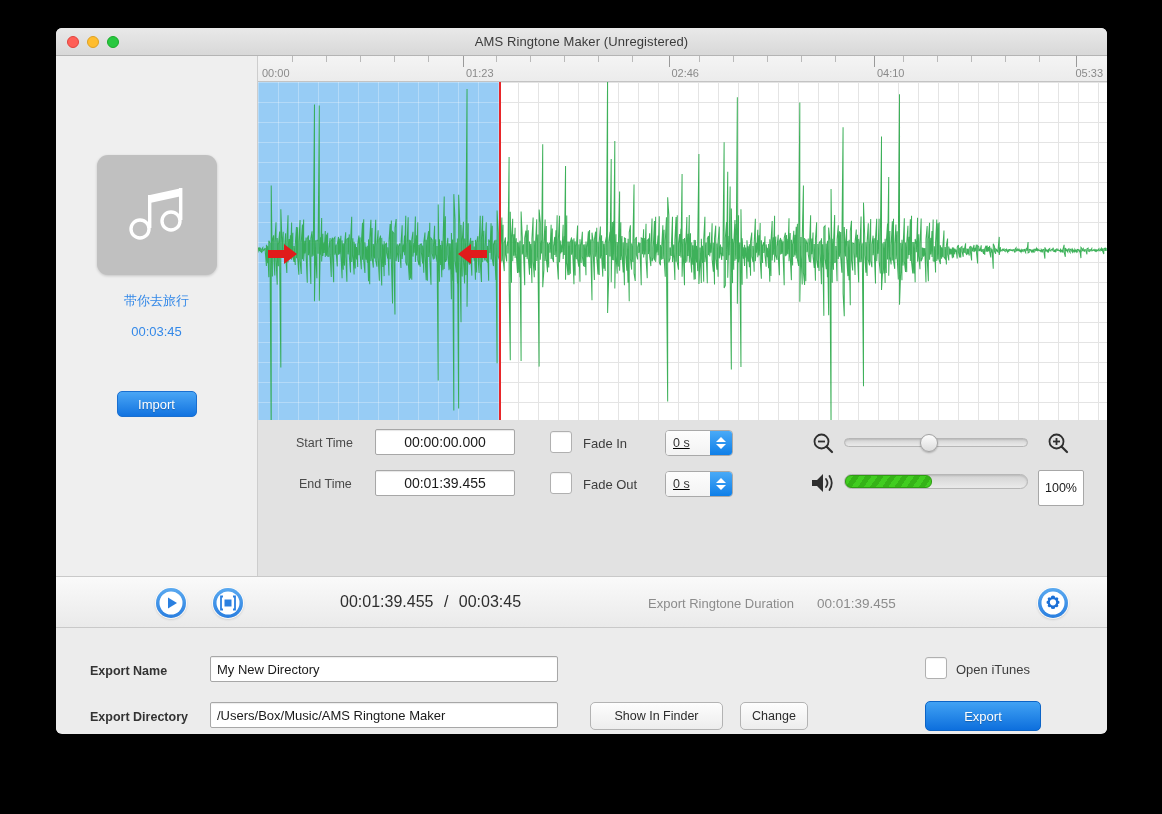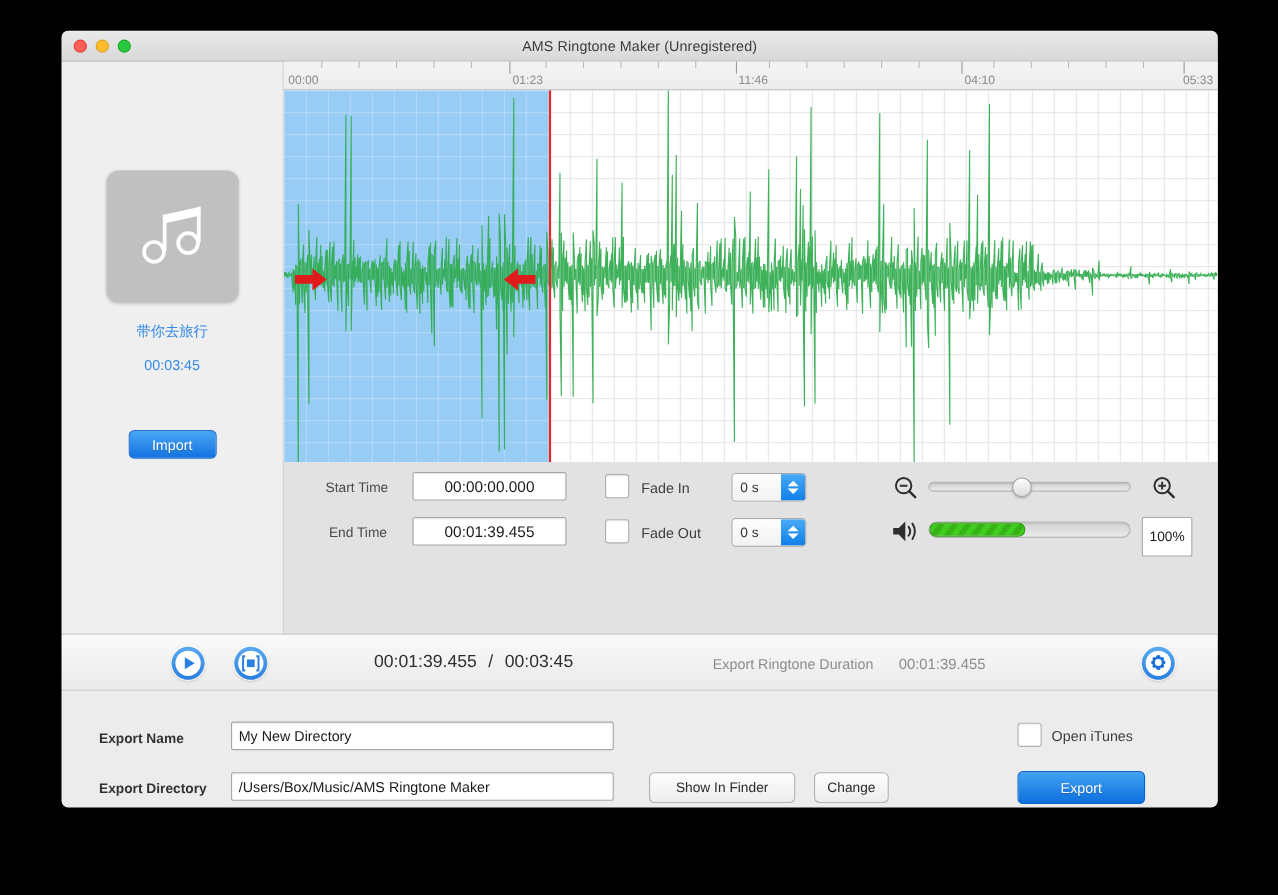--- a/index.html
+++ b/index.html
@@ -101,21 +101,21 @@
   }
   .chk {
     position: absolute; width: 22px; height: 22px;
     background: #fff; border: 1px solid #b0b0b0; border-radius: 3px;
     box-shadow: inset 0 1px 1px rgba(0,0,0,0.06); cursor: pointer;
   }
   .chk-label { position: absolute; font-size: 13px; color: #3d3d3d; }
   .stepper {
     position: absolute; width: 68px; height: 26px;
     border: 1px solid #a9a9a9; border-radius: 4px; overflow: hidden;
-    display: flex; background: #fff;
+    display: flex; background: #fff; text-decoration: underline;
   }
   .stepper .val {
     flex: 1; display: flex; align-items: center; padding-left: 7px;
     font-size: 12.5px; color: #333;
     background: linear-gradient(#fdfdfd, #f3f3f3);
   }
   .stepper .arrows {
     width: 22px; background: linear-gradient(#49aaf7, #0f7fe8);
     display: flex; flex-direction: column; align-items: center;
     justify-content: center; gap: 2px; cursor: pointer;
@@ -245,21 +245,21 @@
         <div class="tick minor" style="left:68%"></div>
         <div class="tick major" style="left:72.6%"></div>
         <div class="tick minor" style="left:76%"></div>
         <div class="tick minor" style="left:80%"></div>
         <div class="tick minor" style="left:84%"></div>
         <div class="tick minor" style="left:88%"></div>
         <div class="tick minor" style="left:92%"></div>
         <div class="tick major" style="left:96.4%"></div>
         <div class="ruler-label" style="left:4px">00:00</div>
         <div class="ruler-label" style="left:24.5%">01:23</div>
-        <div class="ruler-label" style="left:48.7%">11:46</div>
+        <div class="ruler-label" style="left:48.7%">02:46</div>
         <div class="ruler-label" style="left:72.9%">04:10</div>
         <div class="ruler-label" style="right:4px">05:33</div>
       </div>
 
       <div class="wave-wrap">
         <div class="wave-grid"></div>
         <div class="selection" id="sel" style="left: 0%; width: 28.4%;"></div>
         <svg class="wave-svg" id="wavesvg" viewBox="0 0 848 338" preserveAspectRatio="none">
             <path d="M0 168 L0.0 170.4 L0.0 167.2 L1.2 165.0 L1.2 169.0 L2.4 165.6 L2.4 168.8 L3.6 170.0 L3.6 167.3 L4.8 165.5 L4.8 168.9 L6.0 167.5 L6.0 168.2 L7.2 165.8 L7.2 168.8 L8.4 183.7 L8.4 162.5 L9.6 180.9 L9.6 163.5 L10.8 194.9 L10.8 158.6 L12.0 160.9 L12.0 170.5 L13.2 352.6 L13.2 103.4 L14.4 194.3 L14.4 158.8 L15.6 153.1 L15.6 173.2 L16.8 193.3 L16.8 159.2 L18.0 140.1 L18.0 177.8 L19.2 202.4 L19.2 155.9 L20.4 184.0 L20.4 162.4 L21.6 149.4 L21.6 174.5 L22.8 285.1 L22.8 127.0 L24.0 160.2 L24.0 170.7 L25.2 149.5 L25.2 174.5 L26.4 174.6 L26.4 165.7 L27.6 151.0 L27.6 173.9 L28.8 190.7 L28.8 160.0 L30.0 133.2 L30.0 180.2 L31.2 156.8 L31.2 171.9 L32.4 153.1 L32.4 173.2 L33.6 140.4 L33.6 177.6 L34.8 150.6 L34.8 174.1 L36.0 179.8 L36.0 163.9 L37.2 182.8 L37.2 162.8 L38.4 144.9 L38.4 176.1 L39.6 145.1 L39.6 176.0 L40.8 192.5 L40.8 159.4 L42.0 137.9 L42.0 178.5 L43.2 191.8 L43.2 159.7 L44.4 142.3 L44.4 177.0 L45.6 137.4 L45.6 178.7 L46.8 158.6 L46.8 171.3 L48.0 155.4 L48.0 172.4 L49.2 200.5 L49.2 156.6 L50.4 153.3 L50.4 173.1 L51.6 157.7 L51.6 171.6 L52.8 201.7 L52.8 156.2 L54.0 149.2 L54.0 174.6 L55.2 152.3 L55.2 173.5 L56.4 22.4 L56.4 219.0 L57.6 158.0 L57.6 171.5 L58.8 196.0 L58.8 158.2 L60.0 157.7 L60.0 171.6 L61.2 23.5 L61.2 218.6 L62.4 155.0 L62.4 172.5 L63.6 135.9 L63.6 179.2 L64.8 151.6 L64.8 173.8 L66.0 160.2 L66.0 170.7 L67.2 148.8 L67.2 174.7 L68.4 152.4 L68.4 173.5 L69.6 150.7 L69.6 174.1 L70.8 174.1 L70.8 165.9 L72.0 155.9 L72.0 172.2 L73.2 194.7 L73.2 158.7 L74.4 155.5 L74.4 172.4 L75.6 200.1 L75.6 156.8 L76.8 155.1 L76.8 172.5 L78.0 162.4 L78.0 170.0 L79.2 184.2 L79.2 162.3 L80.4 154.7 L80.4 172.6 L81.6 156.3 L81.6 172.1 L82.8 153.6 L82.8 173.0 L84.0 196.0 L84.0 158.2 L85.2 187.6 L85.2 161.2 L86.4 183.4 L86.4 162.6 L87.6 150.0 L87.6 174.3 L88.8 199.5 L88.8 157.0 L90.0 156.1 L90.0 172.2 L91.2 152.2 L91.2 173.5 L92.4 190.3 L92.4 160.2 L93.6 134.7 L93.6 179.7 L94.8 156.1 L94.8 172.2 L96.0 192.3 L96.0 159.5 L97.2 186.3 L97.2 161.6 L98.4 177.2 L98.4 164.8 L99.6 184.8 L99.6 162.1 L100.8 153.4 L100.8 173.1 L102.0 155.2 L102.0 172.5 L103.2 187.0 L103.2 161.4 L104.4 140.5 L104.4 177.6 L105.6 137.0 L105.6 178.8 L106.8 190.7 L106.8 160.1 L108.0 177.6 L108.0 164.6 L109.2 180.6 L109.2 163.6 L110.4 198.9 L110.4 157.2 L111.6 202.0 L111.6 156.1 L112.8 137.5 L112.8 178.7 L114.0 145.8 L114.0 175.8 L115.2 185.4 L115.2 161.9 L116.4 176.3 L116.4 165.1 L117.6 137.7 L117.6 178.6 L118.8 184.5 L118.8 162.2 L120.0 148.0 L120.0 175.0 L121.2 198.6 L121.2 157.3 L122.4 153.4 L122.4 173.1 L123.6 203.2 L123.6 155.7 L124.8 184.7 L124.8 162.2 L126.0 193.9 L126.0 159.0 L127.2 182.9 L127.2 162.8 L128.4 160.5 L128.4 170.6 L129.6 176.4 L129.6 165.0 L130.8 193.2 L130.8 159.2 L132.0 141.9 L132.0 177.1 L133.2 138.4 L133.2 178.4 L134.4 221.2 L134.4 149.4 L135.6 150.9 L135.6 174.0 L136.8 232.3 L136.8 145.5 L138.0 136.8 L138.0 178.9 L139.2 162.1 L139.2 170.1 L140.4 179.7 L140.4 163.9 L141.6 161.4 L141.6 170.3 L142.8 185.8 L142.8 161.8 L144.0 143.2 L144.0 176.7 L145.2 162.3 L145.2 170.0 L146.4 153.3 L146.4 173.1 L147.6 133.5 L147.6 180.1 L148.8 183.3 L148.8 162.6 L150.0 135.1 L150.0 179.5 L151.2 197.8 L151.2 157.6 L152.4 196.2 L152.4 158.1 L153.6 197.6 L153.6 157.6 L154.8 149.7 L154.8 174.4 L156.0 160.8 L156.0 170.5 L157.2 134.3 L157.2 179.8 L158.4 153.0 L158.4 173.3 L159.6 140.0 L159.6 177.8 L160.8 183.0 L160.8 162.7 L162.0 184.6 L162.0 162.2 L163.2 161.8 L163.2 170.2 L164.4 181.2 L164.4 163.4 L165.6 190.6 L165.6 160.1 L166.8 150.4 L166.8 174.2 L168.0 198.1 L168.0 157.5 L169.2 198.5 L169.2 157.3 L170.4 149.0 L170.4 174.7 L171.6 140.5 L171.6 177.6 L172.8 202.4 L172.8 156.0 L174.0 157.7 L174.0 171.6 L175.2 177.3 L175.2 164.7 L176.4 143.7 L176.4 176.5 L177.6 157.2 L177.6 171.8 L178.8 179.8 L178.8 163.9 L180.0 298.2 L180.0 122.4 L181.2 199.5 L181.2 157.0 L182.4 182.7 L182.4 162.9 L183.6 195.1 L183.6 158.5 L184.8 188.0 L184.8 161.0 L186.0 114.3 L186.0 186.8 L187.2 134.2 L187.2 179.8 L188.4 177.1 L188.4 164.8 L189.6 155.7 L189.6 172.3 L190.8 188.1 L190.8 161.0 L192.0 187.1 L192.0 161.3 L193.2 217.0 L193.2 150.8 L194.4 198.5 L194.4 157.3 L195.6 328.0 L195.6 112.0 L196.8 137.4 L196.8 178.7 L198.0 190.2 L198.0 160.2 L199.2 201.3 L199.2 156.3 L200.4 326.2 L200.4 112.6 L201.6 141.9 L201.6 177.1 L202.8 239.9 L202.8 142.8 L204.0 194.2 L204.0 158.8 L205.2 139.5 L205.2 178.0 L206.4 201.2 L206.4 156.4 L207.6 192.9 L207.6 159.3 L208.8 7.0 L208.8 224.4 L210.0 141.2 L210.0 177.4 L211.2 182.5 L211.2 162.9 L212.4 155.7 L212.4 172.3 L213.6 193.4 L213.6 159.1 L214.8 159.1 L214.8 171.1 L216.0 178.5 L216.0 164.3 L217.2 197.6 L217.2 157.7 L218.4 190.3 L218.4 160.2 L219.6 154.0 L219.6 172.9 L220.8 190.8 L220.8 160.0 L222.0 133.6 L222.0 180.0 L223.2 199.8 L223.2 156.9 L224.4 133.5 L224.4 180.1 L225.6 148.7 L225.6 174.8 L226.8 178.4 L226.8 164.4 L228.0 140.2 L228.0 177.7 L229.2 180.3 L229.2 163.7 L230.4 198.6 L230.4 157.3 L231.6 160.0 L231.6 170.8 L232.8 141.1 L232.8 177.4 L234.0 143.6 L234.0 176.5 L235.2 183.9 L235.2 162.4 L236.4 158.3 L236.4 171.4 L237.6 197.7 L237.6 157.6 L238.8 281.0 L238.8 128.4 L240.0 150.3 L240.0 174.2 L241.2 177.6 L241.2 164.6 L242.4 181.1 L242.4 163.4 L243.6 135.4 L243.6 179.4 L244.8 142.6 L244.8 176.9 L246.0 188.9 L246.0 160.7 L247.2 155.3 L247.2 172.5 L248.4 179.3 L248.4 164.0 L249.6 158.6 L249.6 171.3 L250.8 75.0 L250.8 200.6 L252.0 277.9 L252.0 129.5 L253.2 200.5 L253.2 156.6 L254.4 136.6 L254.4 179.0 L255.6 152.1 L255.6 173.6 L256.8 145.6 L256.8 175.8 L258.0 156.1 L258.0 172.2 L259.2 190.7 L259.2 160.1 L260.4 190.4 L260.4 160.2 L261.6 195.1 L261.6 158.5 L262.8 278.6 L262.8 129.3 L264.0 155.7 L264.0 172.3 L265.2 162.0 L265.2 170.1 L266.4 202.9 L266.4 155.8 L267.6 148.5 L267.6 174.8 L268.8 142.5 L268.8 176.9 L270.0 148.1 L270.0 175.0 L271.2 192.5 L271.2 159.4 L272.4 186.1 L272.4 161.7 L273.6 200.8 L273.6 156.5 L274.8 135.3 L274.8 179.4 L276.0 195.1 L276.0 158.5 L277.2 188.3 L277.2 160.9 L278.4 137.1 L278.4 178.8 L279.6 152.3 L279.6 173.5 L280.8 284.3 L280.8 127.3 L282.0 140.7 L282.0 177.6 L283.2 158.3 L283.2 171.4 L284.4 62.2 L284.4 205.0 L285.6 187.7 L285.6 161.1 L286.8 137.3 L286.8 178.8 L288.0 143.8 L288.0 176.5 L289.2 190.1 L289.2 160.2 L290.4 185.2 L290.4 162.0 L291.6 160.6 L291.6 170.6 L292.8 142.7 L292.8 176.9 L294.0 146.3 L294.0 175.6 L295.2 179.8 L295.2 163.9 L296.4 154.7 L296.4 172.7 L297.6 148.2 L297.6 174.9 L298.8 133.2 L298.8 180.2 L300.0 197.3 L300.0 157.7 L301.2 133.6 L301.2 180.0 L302.4 158.4 L302.4 171.3 L303.6 162.4 L303.6 170.0 L304.8 142.7 L304.8 176.8 L306.0 154.1 L306.0 172.9 L307.2 83.8 L307.2 197.5 L308.4 133.3 L308.4 180.1 L309.6 192.9 L309.6 159.3 L310.8 192.9 L310.8 159.3 L312.0 191.5 L312.0 159.8 L313.2 155.2 L313.2 172.5 L314.4 157.4 L314.4 171.7 L315.6 201.9 L315.6 156.1 L316.8 193.2 L316.8 159.2 L318.0 177.0 L318.0 164.9 L319.2 143.3 L319.2 176.7 L320.4 184.5 L320.4 162.2 L321.6 199.5 L321.6 157.0 L322.8 180.8 L322.8 163.5 L324.0 149.6 L324.0 174.4 L325.2 184.0 L325.2 162.4 L326.4 184.8 L326.4 162.1 L327.6 193.0 L327.6 159.3 L328.8 175.0 L328.8 165.5 L330.0 149.2 L330.0 174.6 L331.2 147.8 L331.2 175.1 L332.4 157.2 L332.4 171.8 L333.6 217.9 L333.6 150.5 L334.8 159.1 L334.8 171.1 L336.0 197.7 L336.0 157.6 L337.2 149.5 L337.2 174.5 L338.4 145.7 L338.4 175.8 L339.6 192.3 L339.6 159.5 L340.8 192.7 L340.8 159.3 L342.0 144.3 L342.0 176.3 L343.2 153.1 L343.2 173.2 L344.4 194.4 L344.4 158.7 L345.6 186.5 L345.6 161.5 L346.8 188.7 L346.8 160.7 L348.0 154.4 L348.0 172.8 L349.2 -11.4 L349.2 230.8 L350.4 192.2 L350.4 159.5 L351.6 149.7 L351.6 174.4 L352.8 76.8 L352.8 199.9 L354.0 139.9 L354.0 177.8 L355.2 139.1 L355.2 178.1 L356.4 58.9 L356.4 206.2 L357.6 152.0 L357.6 173.6 L358.8 191.4 L358.8 159.8 L360.0 184.4 L360.0 162.3 L361.2 109.4 L361.2 188.5 L362.4 140.0 L362.4 177.8 L363.6 153.9 L363.6 172.9 L364.8 190.2 L364.8 160.2 L366.0 203.0 L366.0 155.7 L367.2 156.6 L367.2 172.0 L368.4 188.4 L368.4 160.9 L369.6 200.6 L369.6 156.6 L370.8 218.9 L370.8 150.2 L372.0 143.2 L372.0 176.7 L373.2 187.4 L373.2 161.2 L374.4 179.7 L374.4 163.9 L375.6 102.4 L375.6 191.0 L376.8 198.8 L376.8 157.2 L378.0 154.9 L378.0 172.6 L379.2 177.2 L379.2 164.8 L380.4 160.0 L380.4 170.8 L381.6 160.7 L381.6 170.6 L382.8 203.0 L382.8 155.7 L384.0 156.5 L384.0 172.0 L385.2 147.0 L385.2 175.3 L386.4 155.8 L386.4 172.3 L387.6 141.5 L387.6 177.3 L388.8 195.9 L388.8 158.2 L390.0 156.8 L390.0 171.9 L391.2 151.1 L391.2 173.9 L392.4 183.9 L392.4 162.5 L393.6 136.4 L393.6 179.1 L394.8 175.8 L394.8 165.3 L396.0 138.8 L396.0 178.2 L397.2 134.7 L397.2 179.7 L398.4 161.6 L398.4 170.2 L399.6 153.4 L399.6 173.1 L400.8 134.1 L400.8 179.9 L402.0 183.1 L402.0 162.7 L403.2 177.5 L403.2 164.7 L404.4 143.1 L404.4 176.7 L405.6 147.5 L405.6 175.2 L406.8 194.6 L406.8 158.7 L408.0 135.0 L408.0 179.5 L409.2 319.2 L409.2 115.1 L410.4 133.2 L410.4 180.2 L411.6 176.1 L411.6 165.2 L412.8 173.8 L412.8 166.0 L414.0 134.6 L414.0 179.7 L415.2 162.3 L415.2 170.0 L416.4 197.8 L416.4 157.6 L417.6 134.9 L417.6 179.6 L418.8 133.1 L418.8 180.2 L420.0 187.5 L420.0 161.2 L421.2 151.8 L421.2 173.7 L422.4 146.7 L422.4 175.4 L423.6 91.9 L423.6 194.6 L424.8 156.8 L424.8 171.9 L426.0 203.0 L426.0 155.8 L427.2 180.8 L427.2 163.5 L428.4 134.8 L428.4 179.6 L429.6 151.6 L429.6 173.7 L430.8 132.8 L430.8 180.3 L432.0 151.0 L432.0 173.9 L433.2 190.2 L433.2 160.2 L434.4 182.4 L434.4 163.0 L435.6 197.5 L435.6 157.7 L436.8 197.1 L436.8 157.8 L438.0 180.2 L438.0 163.7 L439.2 188.9 L439.2 160.7 L440.4 71.8 L440.4 201.7 L441.6 175.7 L441.6 165.3 L442.8 200.8 L442.8 156.5 L444.0 180.8 L444.0 163.5 L445.2 199.5 L445.2 157.0 L446.4 134.6 L446.4 179.7 L447.6 160.3 L447.6 170.7 L448.8 201.0 L448.8 156.4 L450.0 153.9 L450.0 172.9 L451.2 150.2 L451.2 174.2 L452.4 160.9 L452.4 170.5 L453.6 141.2 L453.6 177.4 L454.8 189.4 L454.8 160.5 L456.0 202.2 L456.0 156.0 L457.2 143.5 L457.2 176.6 L458.4 187.5 L458.4 161.2 L459.6 194.6 L459.6 158.7 L460.8 144.5 L460.8 176.2 L462.0 162.4 L462.0 170.0 L463.2 177.8 L463.2 164.6 L464.4 174.1 L464.4 165.9 L465.6 60.1 L465.6 205.8 L466.8 203.2 L466.8 155.7 L468.0 140.0 L468.0 177.8 L469.2 89.7 L469.2 195.4 L470.4 153.8 L470.4 173.0 L471.6 104.3 L471.6 190.3 L472.8 287.1 L472.8 126.3 L474.0 200.9 L474.0 156.5 L475.2 187.5 L475.2 161.2 L476.4 137.8 L476.4 178.6 L477.6 141.9 L477.6 177.1 L478.8 15.2 L478.8 221.5 L480.0 133.0 L480.0 180.2 L481.2 160.3 L481.2 170.7 L482.4 284.7 L482.4 127.1 L483.6 202.4 L483.6 156.0 L484.8 176.5 L484.8 165.0 L486.0 183.7 L486.0 162.5 L487.2 175.4 L487.2 165.4 L488.4 196.6 L488.4 158.0 L489.6 179.5 L489.6 164.0 L490.8 185.0 L490.8 162.0 L492.0 193.6 L492.0 159.0 L493.2 150.3 L493.2 174.2 L494.4 179.8 L494.4 163.9 L495.6 189.6 L495.6 160.4 L496.8 136.7 L496.8 179.0 L498.0 160.7 L498.0 170.6 L499.2 147.7 L499.2 175.1 L500.4 153.0 L500.4 173.2 L501.6 140.8 L501.6 177.5 L502.8 196.6 L502.8 158.0 L504.0 180.7 L504.0 163.6 L505.2 160.1 L505.2 170.8 L506.4 154.1 L506.4 172.9 L507.6 184.5 L507.6 162.2 L508.8 175.1 L508.8 165.5 L510.0 186.0 L510.0 161.7 L511.2 199.5 L511.2 157.0 L512.4 193.8 L512.4 159.0 L513.6 138.8 L513.6 178.2 L514.8 155.2 L514.8 172.5 L516.0 133.5 L516.0 180.1 L517.2 154.3 L517.2 172.8 L518.4 177.7 L518.4 164.6 L519.6 152.6 L519.6 173.4 L520.8 193.0 L520.8 159.2 L522.0 155.7 L522.0 172.3 L523.2 157.4 L523.2 171.7 L524.4 159.0 L524.4 171.1 L525.6 203.1 L525.6 155.7 L526.8 150.5 L526.8 174.1 L528.0 152.9 L528.0 173.3 L529.2 156.7 L529.2 172.0 L530.4 136.2 L530.4 179.1 L531.6 150.8 L531.6 174.0 L532.8 197.9 L532.8 157.5 L534.0 183.3 L534.0 162.6 L535.2 148.7 L535.2 174.8 L536.4 152.6 L536.4 173.4 L537.6 144.5 L537.6 176.2 L538.8 141.7 L538.8 177.2 L540.0 183.7 L540.0 162.5 L541.2 20.6 L541.2 219.6 L542.4 154.8 L542.4 172.6 L543.6 202.2 L543.6 156.0 L544.8 103.4 L544.8 190.6 L546.0 202.8 L546.0 155.8 L547.2 199.1 L547.2 157.1 L548.4 161.9 L548.4 170.1 L549.6 156.4 L549.6 172.1 L550.8 179.8 L550.8 163.9 L552.0 133.2 L552.0 180.2 L553.2 156.3 L553.2 172.1 L554.4 150.4 L554.4 174.2 L555.6 185.8 L555.6 161.8 L556.8 198.4 L556.8 157.4 L558.0 140.0 L558.0 177.8 L559.2 185.6 L559.2 161.8 L560.4 188.8 L560.4 160.7 L561.6 159.1 L561.6 171.1 L562.8 201.9 L562.8 156.1 L564.0 185.2 L564.0 162.0 L565.2 233.6 L565.2 145.0 L566.4 143.7 L566.4 176.5 L567.6 187.0 L567.6 161.4 L568.8 194.9 L568.8 158.6 L570.0 232.9 L570.0 145.3 L571.2 158.2 L571.2 171.4 L572.4 342.2 L572.4 107.0 L573.6 200.6 L573.6 156.6 L574.8 187.5 L574.8 161.2 L576.0 132.8 L576.0 180.3 L577.2 179.8 L577.2 163.9 L578.4 199.0 L578.4 157.2 L579.6 143.1 L579.6 176.7 L580.8 149.1 L580.8 174.6 L582.0 149.8 L582.0 174.4 L583.2 190.6 L583.2 160.1 L584.4 45.1 L584.4 211.0 L585.6 234.0 L585.6 144.9 L586.8 174.3 L586.8 165.8 L588.0 146.9 L588.0 175.4 L589.2 193.9 L589.2 158.9 L590.4 197.9 L590.4 157.5 L591.6 223.0 L591.6 148.8 L592.8 138.6 L592.8 178.3 L594.0 188.2 L594.0 160.9 L595.2 161.4 L595.2 170.3 L596.4 192.7 L596.4 159.3 L597.6 147.3 L597.6 175.2 L598.8 152.6 L598.8 173.4 L600.0 200.2 L600.0 156.7 L601.2 180.0 L601.2 163.8 L602.4 134.3 L602.4 179.8 L603.6 161.1 L603.6 170.4 L604.8 303.8 L604.8 120.5 L606.0 154.0 L606.0 172.9 L607.2 190.6 L607.2 160.1 L608.4 193.8 L608.4 159.0 L609.6 141.2 L609.6 177.4 L610.8 183.2 L610.8 162.7 L612.0 136.8 L612.0 178.9 L613.2 185.0 L613.2 162.1 L614.4 153.5 L614.4 173.1 L615.6 156.1 L615.6 172.1 L616.8 201.3 L616.8 156.3 L618.0 136.6 L618.0 179.0 L619.2 157.9 L619.2 171.5 L620.4 136.5 L620.4 179.0 L621.6 191.2 L621.6 159.9 L622.8 54.5 L622.8 207.7 L624.0 187.6 L624.0 161.1 L625.2 191.2 L625.2 159.9 L626.4 200.8 L626.4 156.5 L627.6 190.7 L627.6 160.1 L628.8 141.4 L628.8 177.3 L630.0 94.9 L630.0 193.6 L631.2 148.8 L631.2 174.7 L632.4 182.2 L632.4 163.0 L633.6 139.0 L633.6 178.2 L634.8 136.6 L634.8 179.0 L636.0 186.6 L636.0 161.5 L637.2 142.4 L637.2 177.0 L638.4 149.0 L638.4 174.7 L639.6 197.3 L639.6 157.8 L640.8 12.2 L640.8 222.5 L642.0 188.3 L642.0 160.9 L643.2 198.0 L643.2 157.5 L644.4 183.4 L644.4 162.6 L645.6 136.1 L645.6 179.2 L646.8 189.7 L646.8 160.4 L648.0 189.9 L648.0 160.3 L649.2 143.6 L649.2 176.5 L650.4 154.6 L650.4 172.7 L651.6 137.0 L651.6 178.8 L652.8 133.5 L652.8 180.1 L654.0 191.2 L654.0 159.9 L655.2 191.3 L655.2 159.8 L656.4 200.1 L656.4 156.8 L657.6 162.0 L657.6 170.1 L658.8 135.5 L658.8 179.4 L660.0 152.1 L660.0 173.6 L661.2 187.0 L661.2 161.4 L662.4 136.4 L662.4 179.1 L663.6 175.8 L663.6 165.3 L664.8 174.6 L664.8 165.7 L666.0 174.0 L666.0 165.9 L667.2 200.1 L667.2 156.8 L668.4 143.8 L668.4 176.5 L669.6 199.1 L669.6 157.1 L670.8 140.7 L670.8 177.5 L672.0 155.7 L672.0 172.3 L673.2 148.8 L673.2 174.7 L674.4 137.4 L674.4 178.7 L675.6 179.1 L675.6 164.1 L676.8 190.3 L676.8 160.2 L678.0 137.3 L678.0 178.7 L679.2 141.1 L679.2 177.4 L680.4 140.1 L680.4 177.8 L681.6 181.9 L681.6 163.1 L682.8 176.5 L682.8 165.0 L684.0 175.1 L684.0 165.5 L685.2 148.4 L685.2 174.9 L686.4 176.7 L686.4 164.9 L687.6 182.2 L687.6 163.0 L688.8 156.4 L688.8 172.1 L690.0 178.2 L690.0 164.4 L691.2 172.6 L691.2 166.4 L692.4 171.9 L692.4 166.6 L693.6 176.1 L693.6 165.2 L694.8 175.3 L694.8 165.4 L696.0 172.1 L696.0 166.6 L697.2 169.8 L697.2 167.4 L698.4 176.4 L698.4 165.0 L699.6 162.8 L699.6 169.8 L700.8 175.2 L700.8 165.5 L702.0 175.4 L702.0 165.4 L703.2 164.4 L703.2 169.2 L704.4 174.6 L704.4 165.7 L705.6 170.6 L705.6 167.1 L706.8 161.1 L706.8 170.4 L708.0 172.7 L708.0 166.4 L709.2 172.0 L709.2 166.6 L710.4 173.4 L710.4 166.1 L711.6 163.7 L711.6 169.5 L712.8 178.2 L712.8 164.4 L714.0 169.2 L714.0 167.6 L715.2 162.8 L715.2 169.8 L716.4 165.6 L716.4 168.9 L717.6 162.5 L717.6 169.9 L718.8 181.2 L718.8 163.4 L720.0 164.8 L720.0 169.1 L721.2 166.4 L721.2 168.6 L722.4 163.1 L722.4 169.7 L723.6 167.0 L723.6 168.4 L724.8 171.6 L724.8 166.7 L726.0 172.6 L726.0 166.4 L727.2 163.6 L727.2 169.5 L728.4 163.4 L728.4 169.6 L729.6 164.9 L729.6 169.1 L730.8 163.7 L730.8 169.5 L732.0 175.3 L732.0 165.5 L733.2 170.5 L733.2 167.1 L734.4 186.5 L734.4 161.5 L735.6 164.2 L735.6 169.3 L736.8 171.5 L736.8 166.8 L738.0 168.8 L738.0 167.7 L739.2 169.6 L739.2 167.4 L740.4 154.7 L740.4 172.7 L741.6 165.0 L741.6 169.1 L742.8 168.5 L742.8 167.8 L744.0 166.9 L744.0 168.4 L745.2 167.1 L745.2 168.3 L746.4 169.2 L746.4 167.6 L747.6 166.9 L747.6 168.4 L748.8 170.0 L748.8 167.3 L750.0 169.5 L750.0 167.5 L751.2 167.2 L751.2 168.3 L752.4 167.6 L752.4 168.1 L753.6 168.5 L753.6 167.8 L754.8 167.5 L754.8 168.2 L756.0 170.4 L756.0 167.2 L757.2 165.6 L757.2 168.8 L758.4 167.1 L758.4 168.3 L759.6 167.2 L759.6 168.3 L760.8 168.9 L760.8 167.7 L762.0 169.7 L762.0 167.4 L763.2 169.8 L763.2 167.4 L764.4 168.9 L764.4 167.7 L765.6 167.2 L765.6 168.3 L766.8 170.4 L766.8 167.2 L768.0 165.8 L768.0 168.8 L769.2 159.9 L769.2 170.8 L770.4 170.1 L770.4 167.2 L771.6 167.5 L771.6 168.2 L772.8 169.8 L772.8 167.4 L774.0 170.2 L774.0 167.2 L775.2 170.5 L775.2 167.1 L776.4 167.0 L776.4 168.3 L777.6 166.2 L777.6 168.6 L778.8 166.4 L778.8 168.5 L780.0 167.4 L780.0 168.2 L781.2 168.8 L781.2 167.7 L782.4 170.0 L782.4 167.3 L783.6 169.2 L783.6 167.6 L784.8 167.3 L784.8 168.3 L786.0 176.4 L786.0 165.1 L787.2 169.3 L787.2 167.5 L788.4 169.2 L788.4 167.6 L789.6 170.4 L789.6 167.2 L790.8 166.3 L790.8 168.6 L792.0 168.8 L792.0 167.7 L793.2 166.9 L793.2 168.4 L794.4 165.6 L794.4 168.9 L795.6 169.4 L795.6 167.5 L796.8 170.1 L796.8 167.3 L798.0 166.6 L798.0 168.5 L799.2 167.5 L799.2 168.2 L800.4 168.5 L800.4 167.8 L801.6 170.1 L801.6 167.3 L802.8 169.2 L802.8 167.6 L804.0 170.2 L804.0 167.2 L805.2 162.6 L805.2 169.9 L806.4 174.6 L806.4 165.7 L807.6 168.9 L807.6 167.7 L808.8 169.7 L808.8 167.4 L810.0 166.5 L810.0 168.5 L811.2 170.4 L811.2 167.2 L812.4 167.0 L812.4 168.4 L813.6 170.1 L813.6 167.3 L814.8 169.4 L814.8 167.5 L816.0 170.0 L816.0 167.3 L817.2 169.4 L817.2 167.5 L818.4 170.2 L818.4 167.2 L819.6 167.4 L819.6 168.2 L820.8 169.8 L820.8 167.4 L822.0 175.9 L822.0 165.2 L823.2 166.6 L823.2 168.5 L824.4 166.6 L824.4 168.5 L825.6 169.0 L825.6 167.6 L826.8 167.5 L826.8 168.2 L828.0 172.1 L828.0 166.6 L829.2 165.9 L829.2 168.7 L830.4 169.2 L830.4 167.6 L831.6 167.5 L831.6 168.2 L832.8 166.3 L832.8 168.6 L834.0 168.4 L834.0 167.9 L835.2 167.4 L835.2 168.2 L836.4 169.0 L836.4 167.6 L837.6 168.9 L837.6 167.7 L838.8 168.6 L838.8 167.8 L840.0 166.6 L840.0 168.5 L841.2 168.7 L841.2 167.8 L842.4 166.1 L842.4 168.7 L843.6 166.3 L843.6 168.6 L844.8 171.9 L844.8 166.7 L846.0 165.9 L846.0 168.7 L847.2 165.8 L847.2 168.8" fill="none" stroke="#2eaa4c" stroke-width="1" opacity="0.92"></path>
           </svg>

